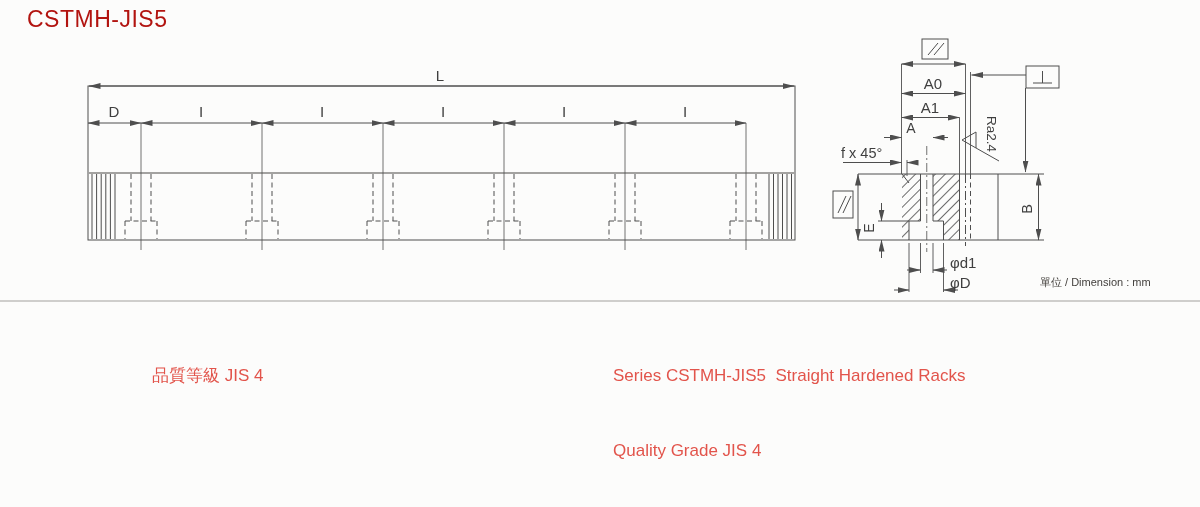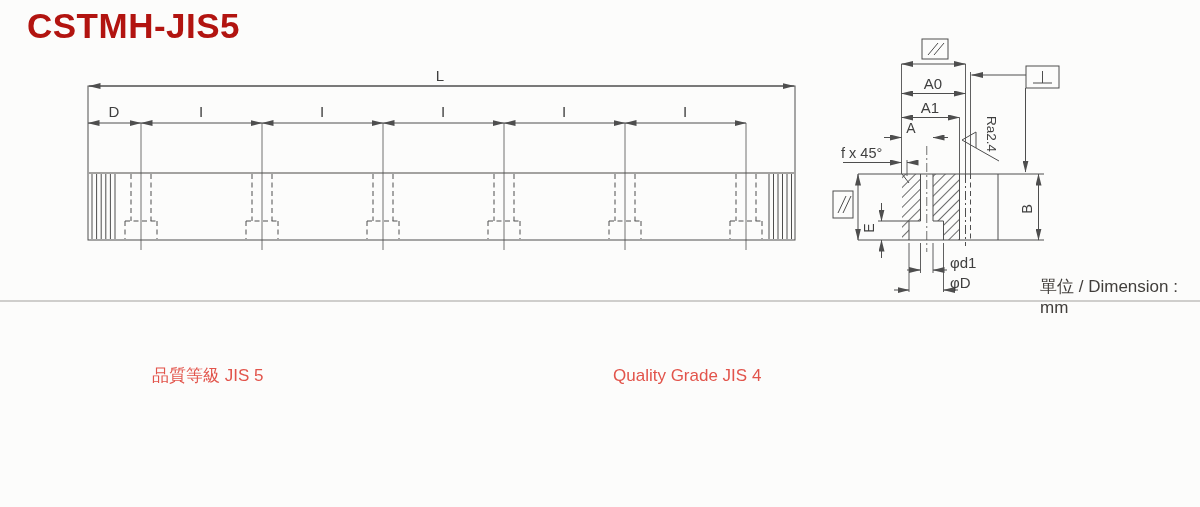--- a/index.html
+++ b/index.html
@@ -1,20 +1,20 @@
 <!DOCTYPE html>
 <html><head>
 <meta charset="utf-8">
 <style>
   html,body{margin:0;padding:0;}
   body{background:#fcfcfb;font-family:"Liberation Sans","DejaVu Sans",sans-serif;}
   .page{position:relative;width:1200px;height:507px;background:#fcfcfb;overflow:hidden;}
-  .title{position:absolute;left:27px;top:6px;font-size:35px;font-weight:bold;color:#b21410;letter-spacing:.5px;}
+  .title{position:absolute;left:27px;top:6px;font-size:23px;font-weight:normal;color:#b21410;letter-spacing:.5px;}
   svg.draw{position:absolute;left:0;top:0;}
-  .unit-note{position:absolute;left:1040px;top:275px;font-size:17px;color:#413e3b;}
+  .unit-note{position:absolute;left:1040px;top:275px;font-size:11px;color:#413e3b;}
   .sep{position:absolute;left:0;top:300px;width:1200px;height:0;border-top:2px solid #cfcecc;}
   .spec{position:absolute;font-size:17px;}
   .spec .head{color:#e2544b;line-height:25px;white-space:pre;}
   .zh{left:152px;top:313px;}
   .en{left:613px;top:313px;}
   text{font-family:"Liberation Sans","DejaVu Sans",sans-serif;fill:#3f3f3f;}
 </style>
 </head>
 <body>
 
@@ -199,25 +199,26 @@
         <text x="950" y="288" font-size="15">φD</text>
       </g>
     </g>
   </svg>
 
   <div class="unit-note">單位 / Dimension : mm</div>
   <div class="sep"></div>
 
   <div class="spec zh">
     <div class="head">
-      <div>品質等級 JIS 5</div>
+      <div>品質等級 JIS 4</div>
     </div>
 
   </div>
 
   <div class="spec en">
     <div class="head">
+      <div>Series CSTMH-JIS5  Straight Hardened Racks</div>
       <div>Quality Grade JIS 4</div>
     </div>
 
   </div>
 
 </div>
 
 </body></html>

